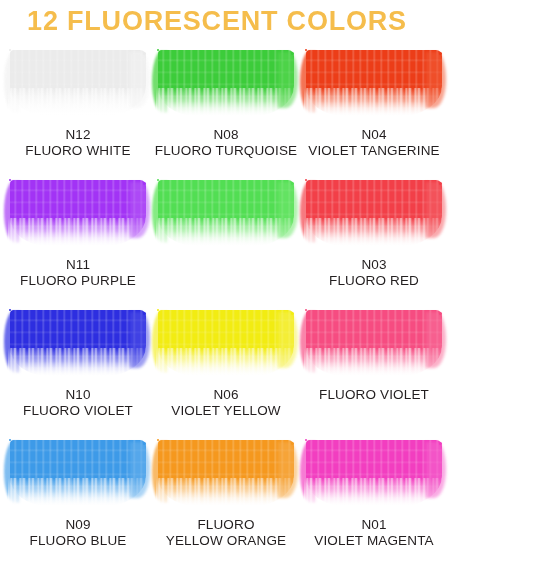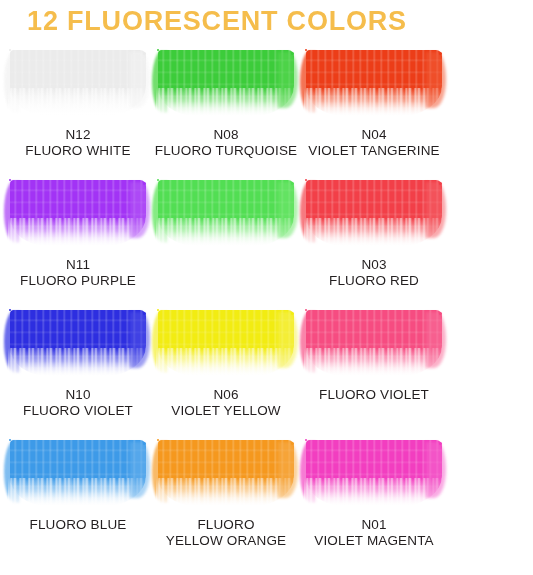--- a/index.html
+++ b/index.html
@@ -299,20 +299,21 @@
 
     <div class="cell">
       <div class="stroke-wrap">
         <div class="edge-l" style="background: rgb(105, 178, 238);"></div>
         <div class="stroke" style="background: linear-gradient(rgb(61, 154, 232) 0%, rgb(61, 154, 232) 58%, rgb(105, 178, 238) 78%, rgba(255, 255, 255, 0) 100%);"></div>
         <div class="edge-r" style="background: rgb(105, 178, 238);"></div>
         <div class="speck" style="background: rgb(61, 154, 232);"></div>
         <div class="speck2" style="background: rgb(61, 154, 232);"></div>
       </div>
       <div class="label">
+        <span class="code">N09</span>
         <span class="name">FLUORO BLUE</span>
       </div>
     </div>
 
     <div class="cell">
       <div class="stroke-wrap">
         <div class="edge-l" style="background: rgb(247, 174, 79);"></div>
         <div class="stroke" style="background: linear-gradient(rgb(245, 152, 30) 0%, rgb(245, 152, 30) 58%, rgb(247, 174, 79) 78%, rgba(255, 255, 255, 0) 100%);"></div>
         <div class="edge-r" style="background: rgb(247, 174, 79);"></div>
         <div class="speck" style="background: rgb(245, 152, 30);"></div>

